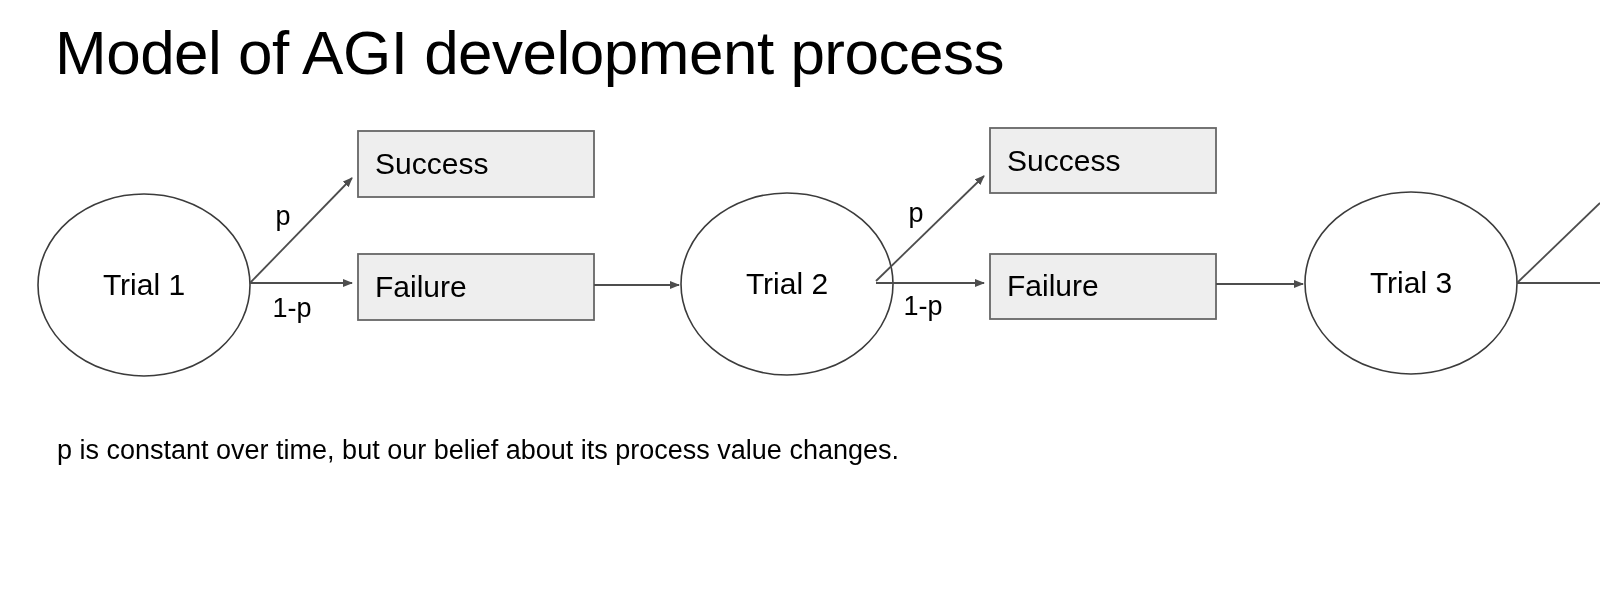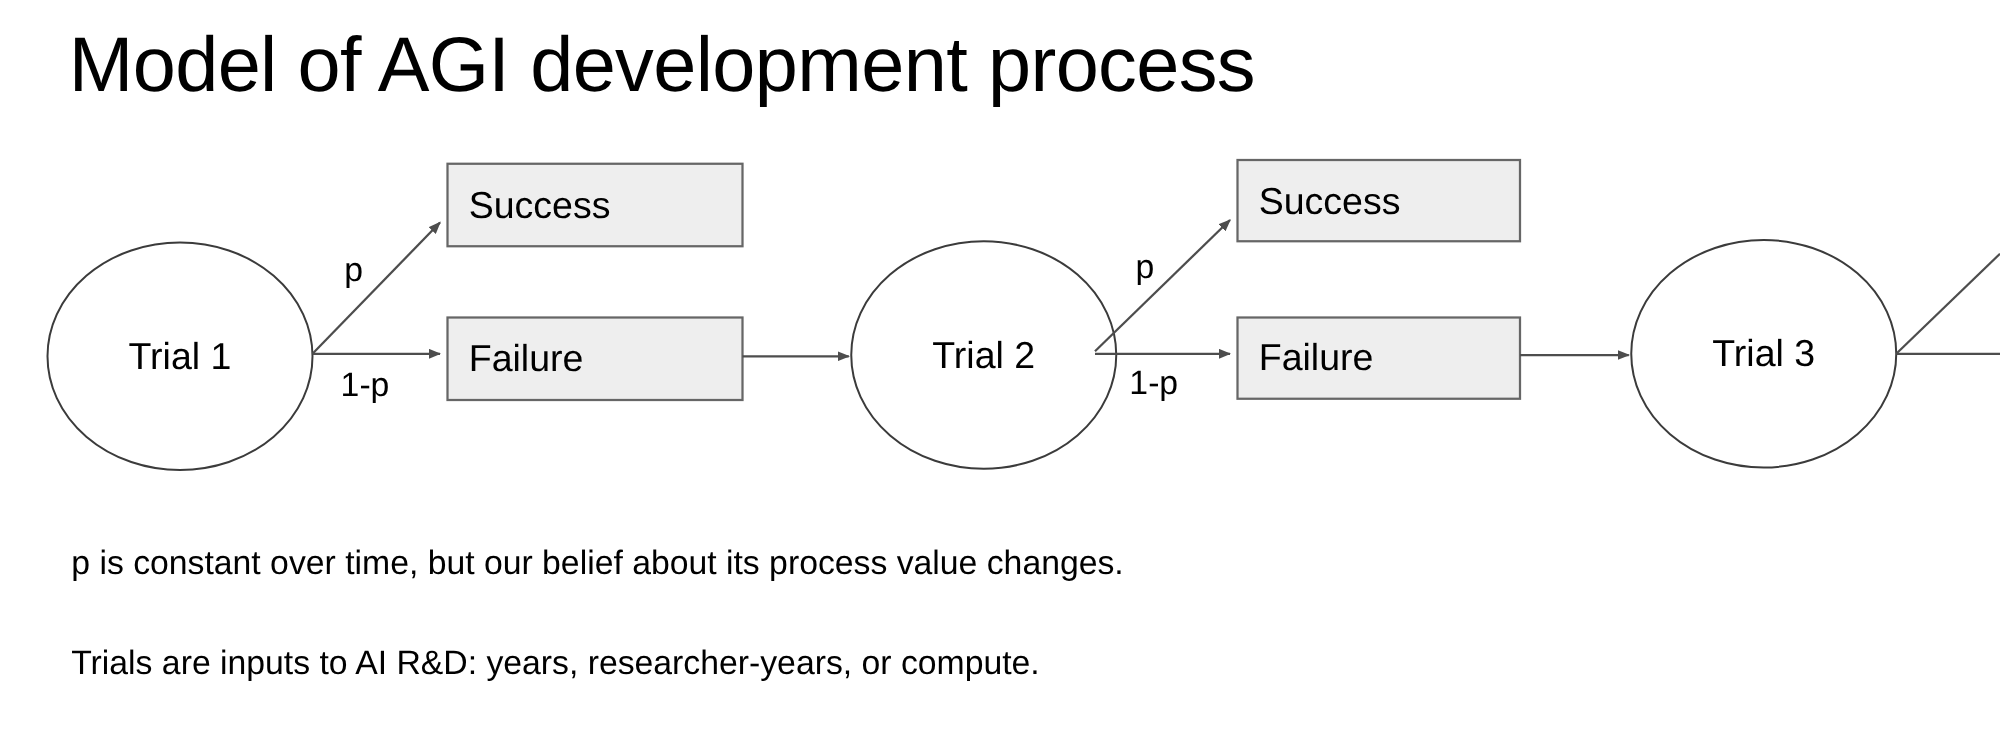--- a/index.html
+++ b/index.html
@@ -116,15 +116,14 @@
       <ellipse cx="1411" cy="283" rx="106" ry="91" fill="#ffffff" stroke="#3b3b3b" stroke-width="1.6"></ellipse>
       <text class="node-text" x="1411" y="293" text-anchor="middle">Trial 3</text>
 
       <line x1="1517" y1="283" x2="1600" y2="283" stroke="#4d4d4d" stroke-width="1.8"></line>
       <line x1="1517" y1="283" x2="1600" y2="203" stroke="#4d4d4d" stroke-width="1.8"></line>
     </g>
   </svg>
 
   <div class="body-line" id="body-line-1">p is constant over time, but our belief about its process value changes.</div>
 
-  <div class="body-line" id="body-line-2">Trials are inputs to AI R&amp;D: years, researcher-years, or compute.</div>
 
 </div>
 
 </body></html>

